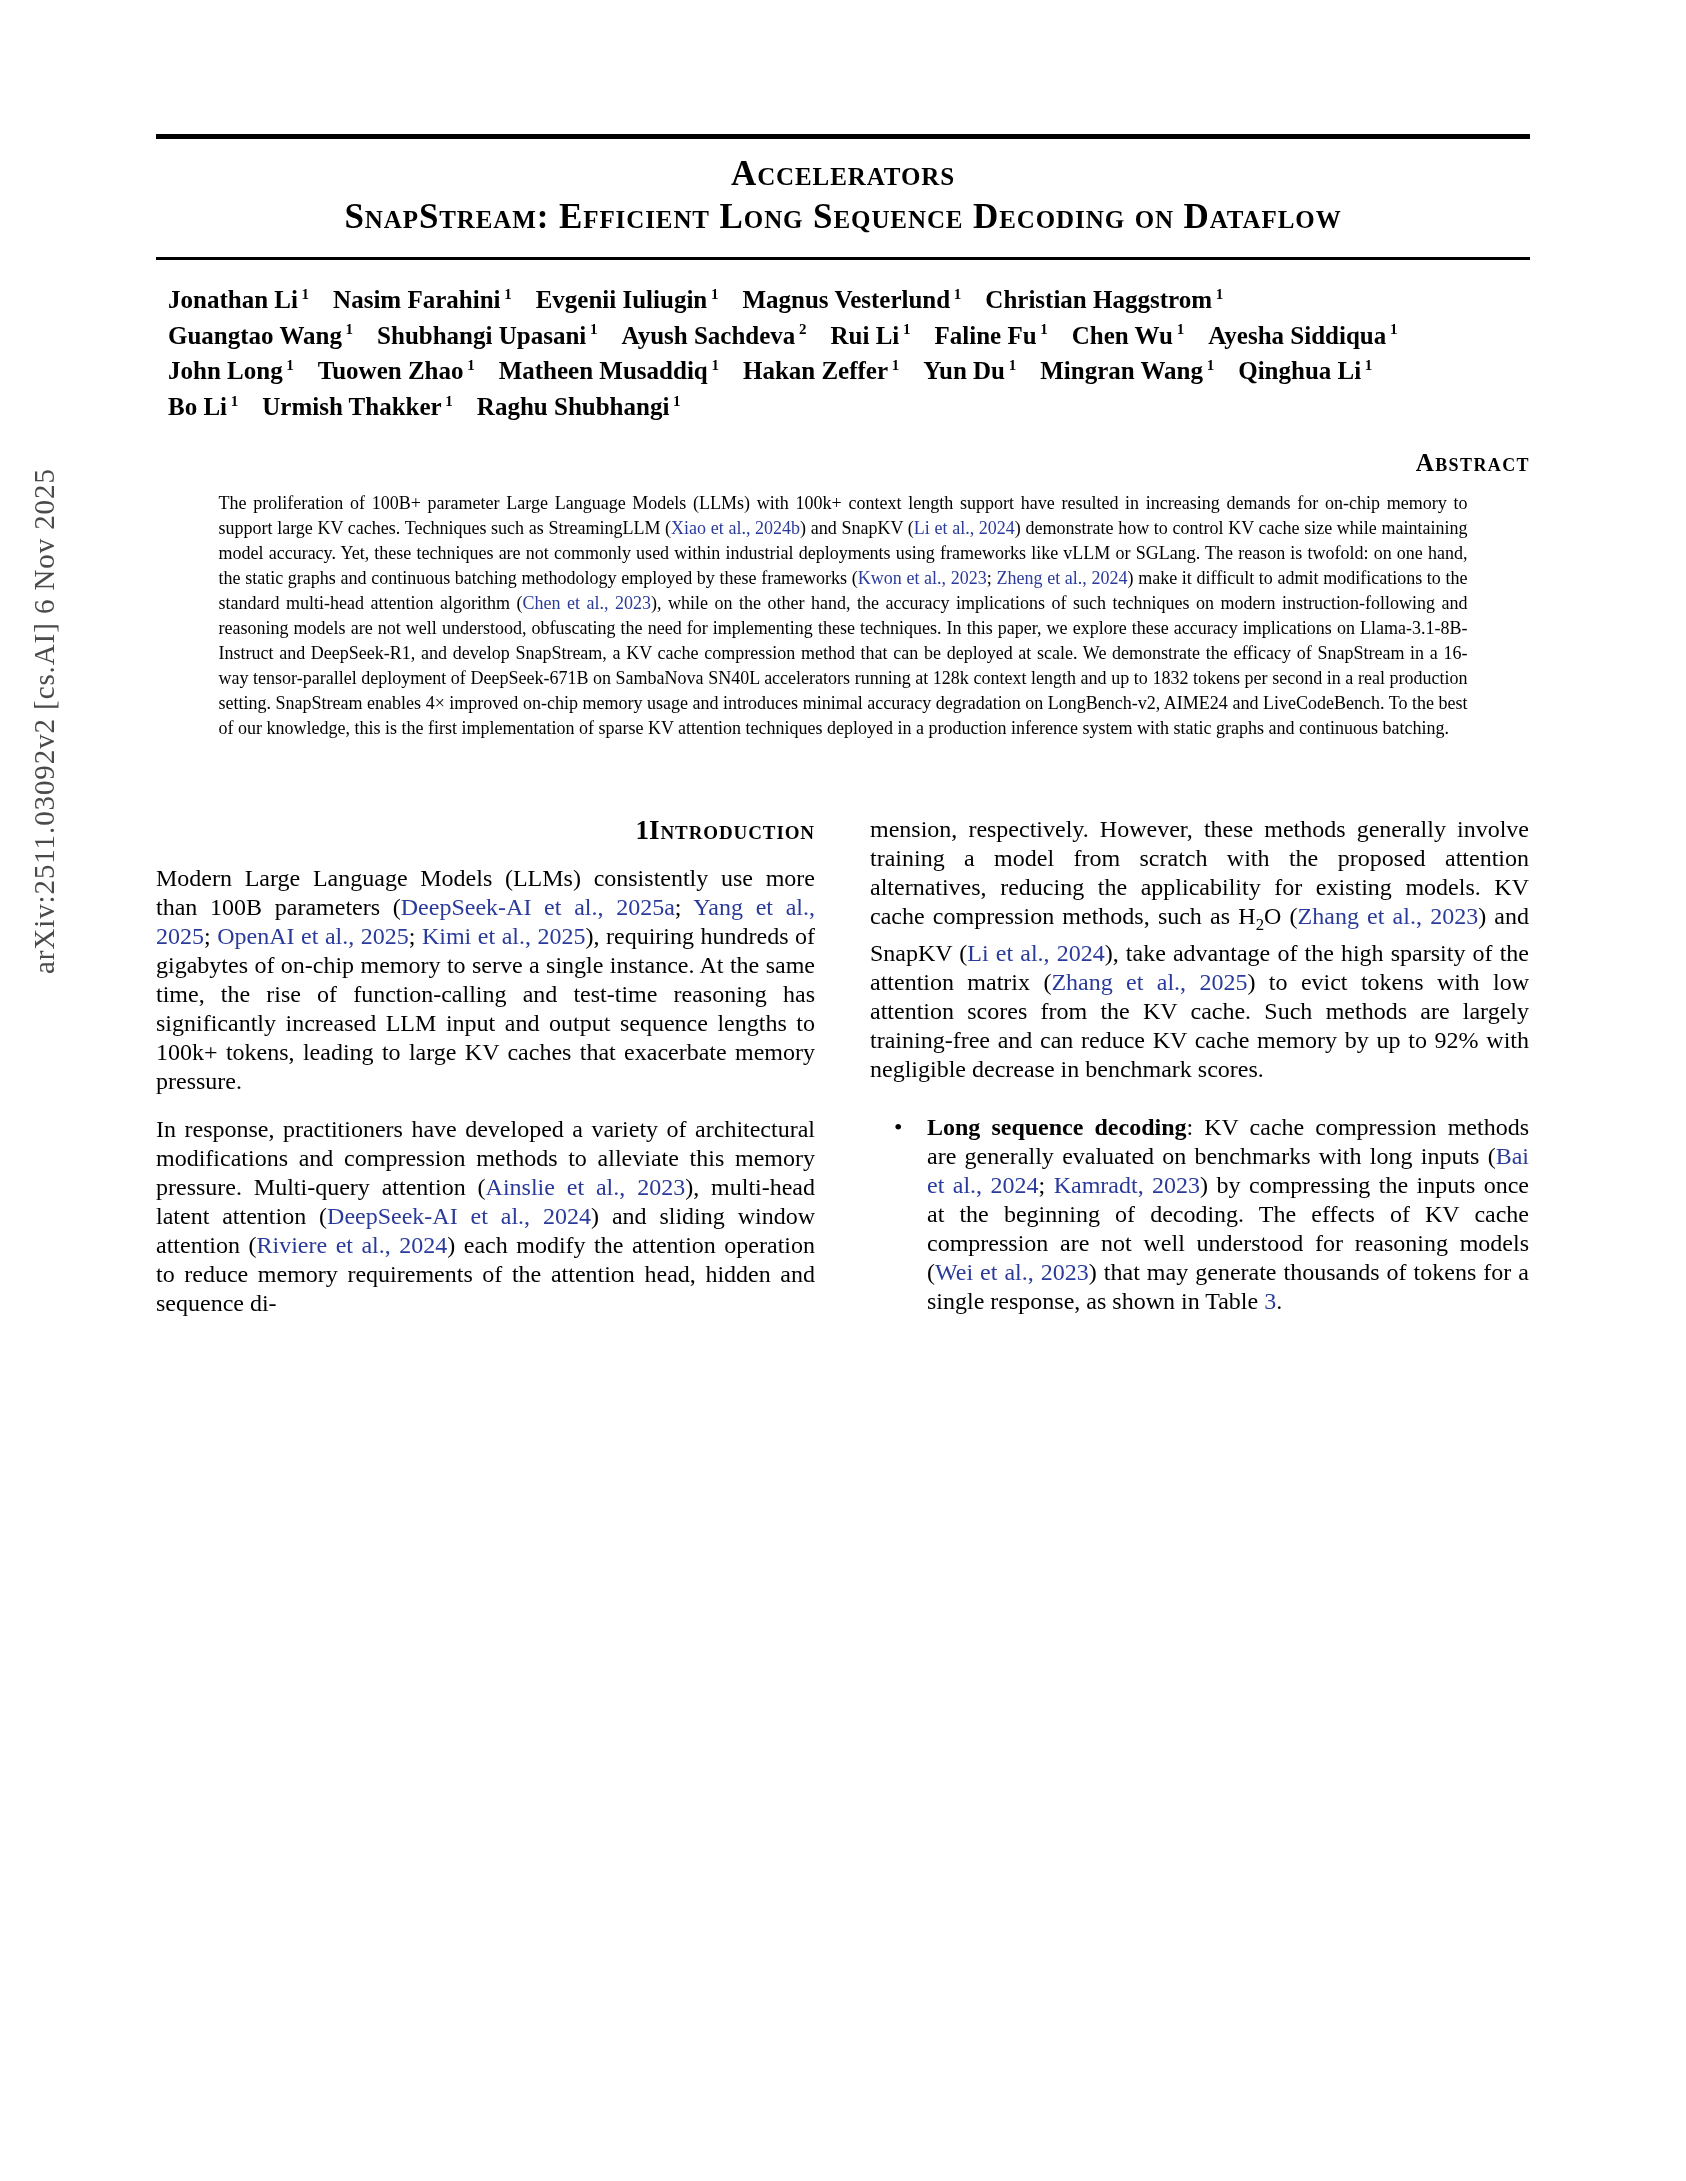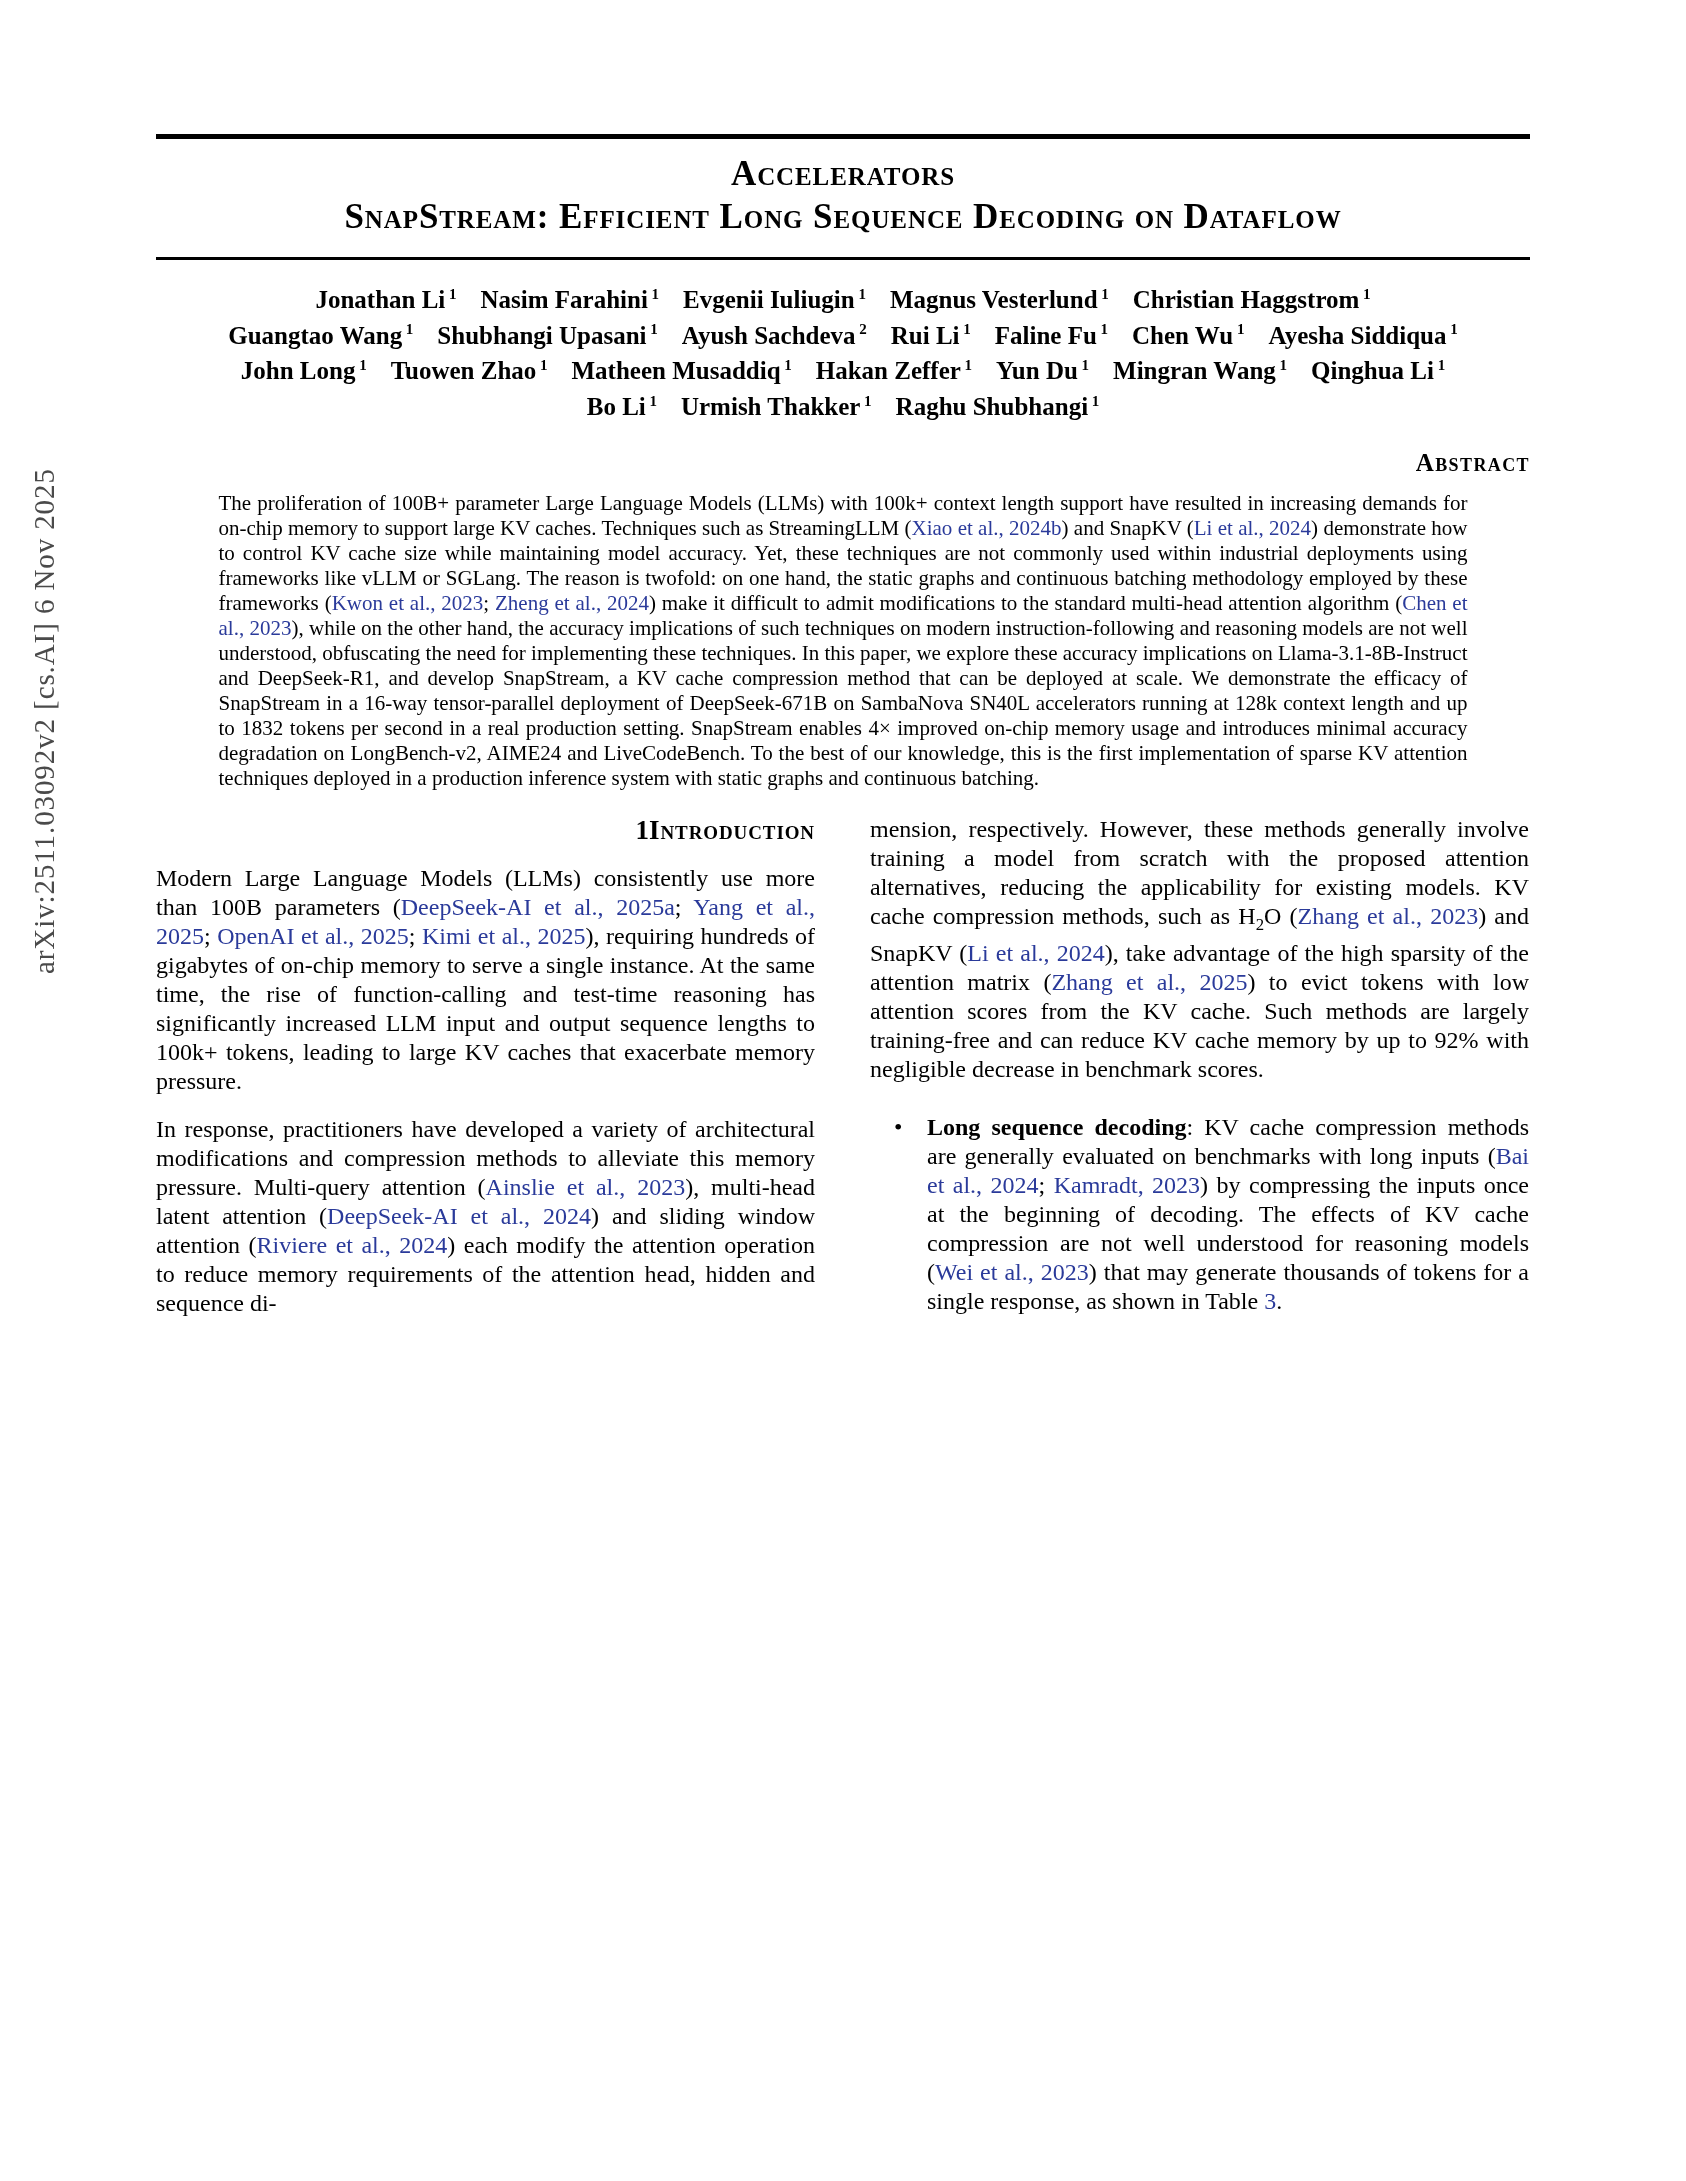--- a/index.html
+++ b/index.html
@@ -16,27 +16,27 @@
     font-family:"Liberation Serif","DejaVu Serif",serif;
     overflow:hidden;
   }
   .content-top{position:absolute;left:156px;right:156px;top:134px;}
   .rule{background:#000;}
   .rule-thick{height:4.6px;}
   .rule-thin{height:2.8px;margin-top:18.4px;}
   .title{margin:14.7px 0 0;text-align:center;font-size:35px;font-weight:bold;
          font-variant:small-caps;letter-spacing:0.9px;line-height:1.22;}
   .title-line{display:block;}
-  .authors{margin-top:26px;text-align:center;font-weight:bold;font-size:25px;}
+  .authors{margin-top:26px;text-align:left;font-weight:bold;font-size:25px;}
   .author-line{margin-bottom:7.3px;}
   .author{margin:0 12px;white-space:nowrap;}
   .author-sup{font-size:60%;margin-left:3.7px;font-weight:bold;}
   .abstract-heading{margin-top:27.5px;text-align:right;font-size:25px;font-weight:bold;
                     font-variant:small-caps;letter-spacing:1.4px;}
-  .abstract{width:1249px;margin:14.7px auto 0;font-size:21px;line-height:25px;text-align:justify;}
+  .abstract{width:1249px;margin:14.7px auto 0;font-size:18px;line-height:25px;text-align:justify;}
   .columns{position:absolute;left:156px;right:156px;top:815px;height:1242px;display:flex;gap:55px;}
   .col{width:659px;display:flex;flex-direction:column;}
   .sec-heading{font-size:27px;font-weight:bold;margin:0 0 18.4px;text-align:right;}
   .sec-num{display:inline-block;min-width:57px;}
   .sec-title{font-variant:small-caps;letter-spacing:0.9px;}
   .para{font-size:24px;line-height:29px;text-align:justify;margin:0 0 18.4px;hyphens:auto;}
   .cite{color:var(--cite-color);}
   .bold{font-weight:bold;}
   .subsc{font-size:70%;vertical-align:sub;}
   .supsc{font-size:66%;vertical-align:super;}

